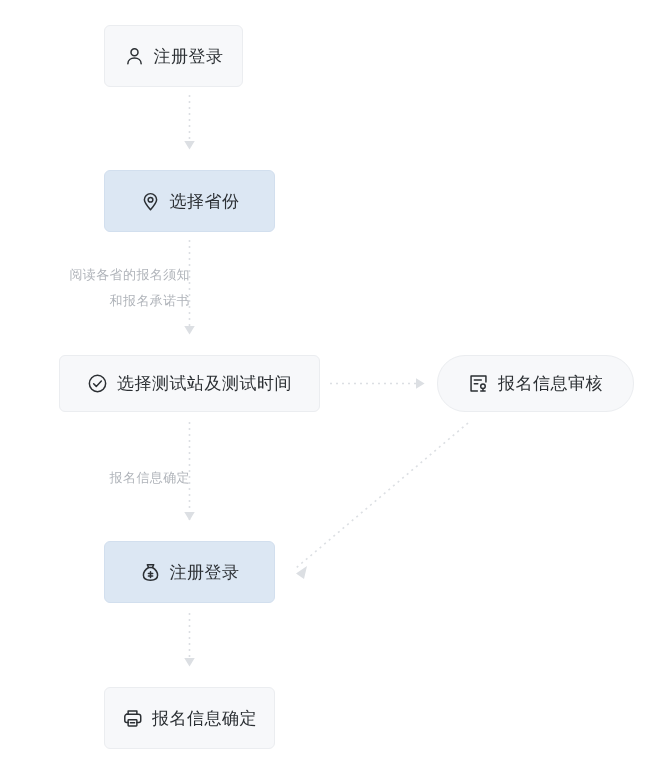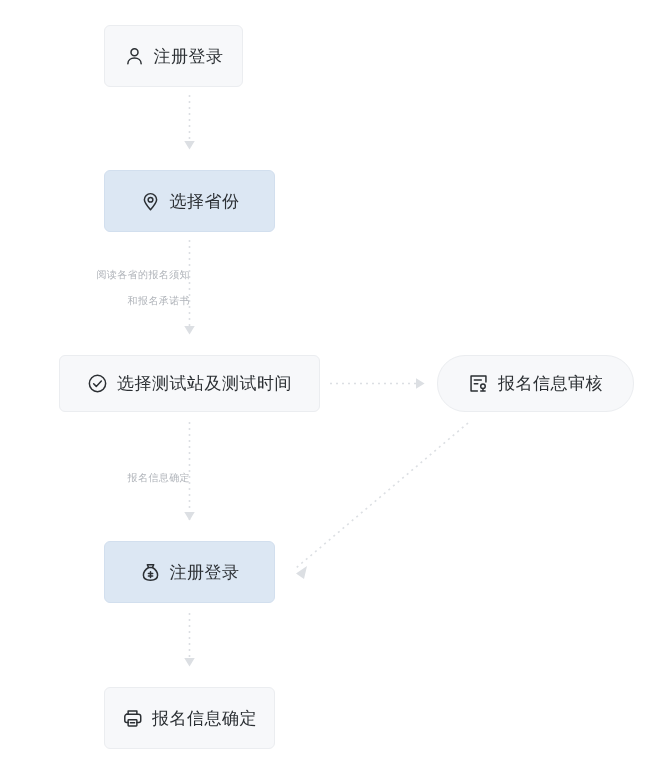--- a/index.html
+++ b/index.html
@@ -77,21 +77,21 @@
   #node-province      { left: 104px; top: 170px; width: 171px; height: 62px; }
   #node-station       { left: 59px;  top: 355px; width: 261px; height: 57px; }
   #node-audit         { left: 437px; top: 355px; width: 197px; height: 57px; border-radius: 28px; }
   #node-payment       { left: 104px; top: 541px; width: 171px; height: 62px; }
   #node-print         { left: 104px; top: 687px; width: 171px; height: 62px; }
 
   
   .edge-label {
     position: absolute;
     color: #b0b4ba;
-    font-size: 10px;
+    font-size: 13px;
     line-height: 26px;
     letter-spacing: 0.4px;
     white-space: nowrap;
   }
   #label-notice {
     left: 0px;
     top: 262px;
     width: 190px;
     text-align: right;
   }

